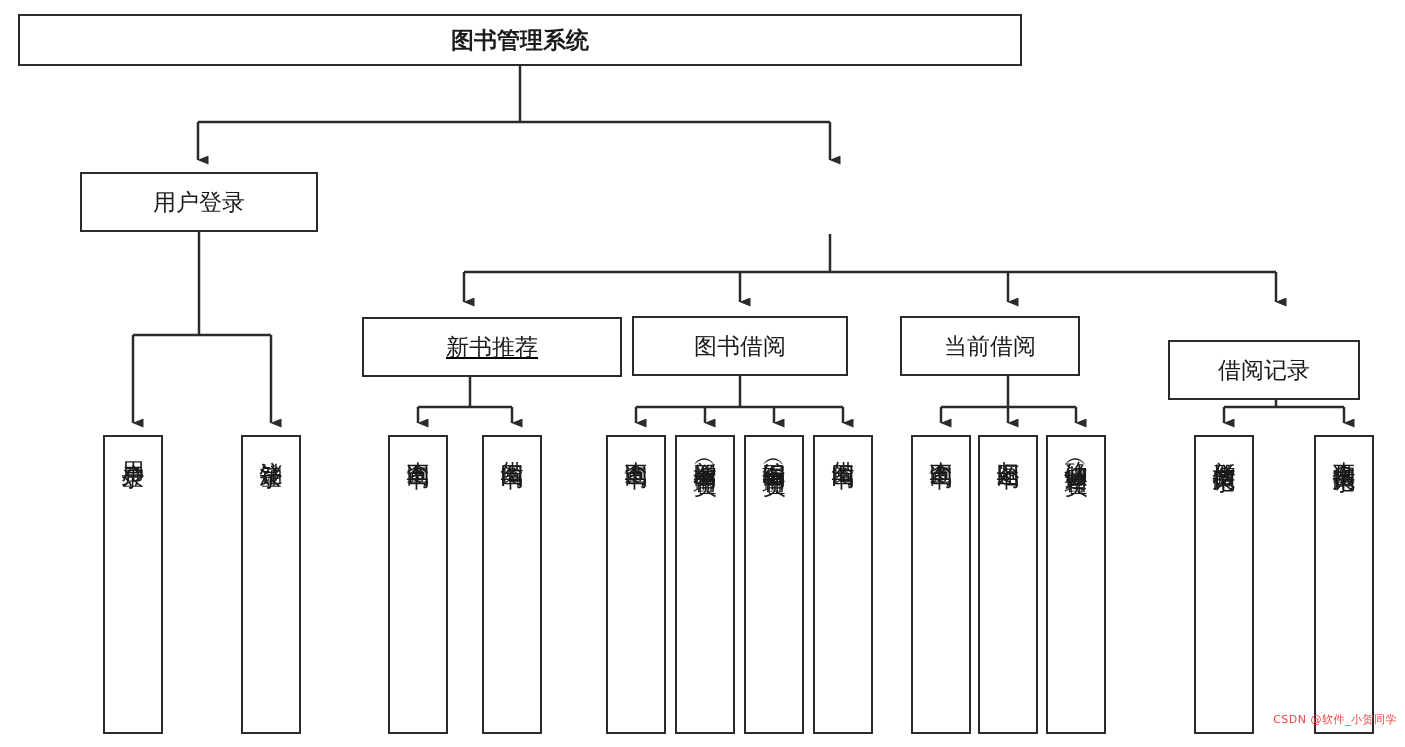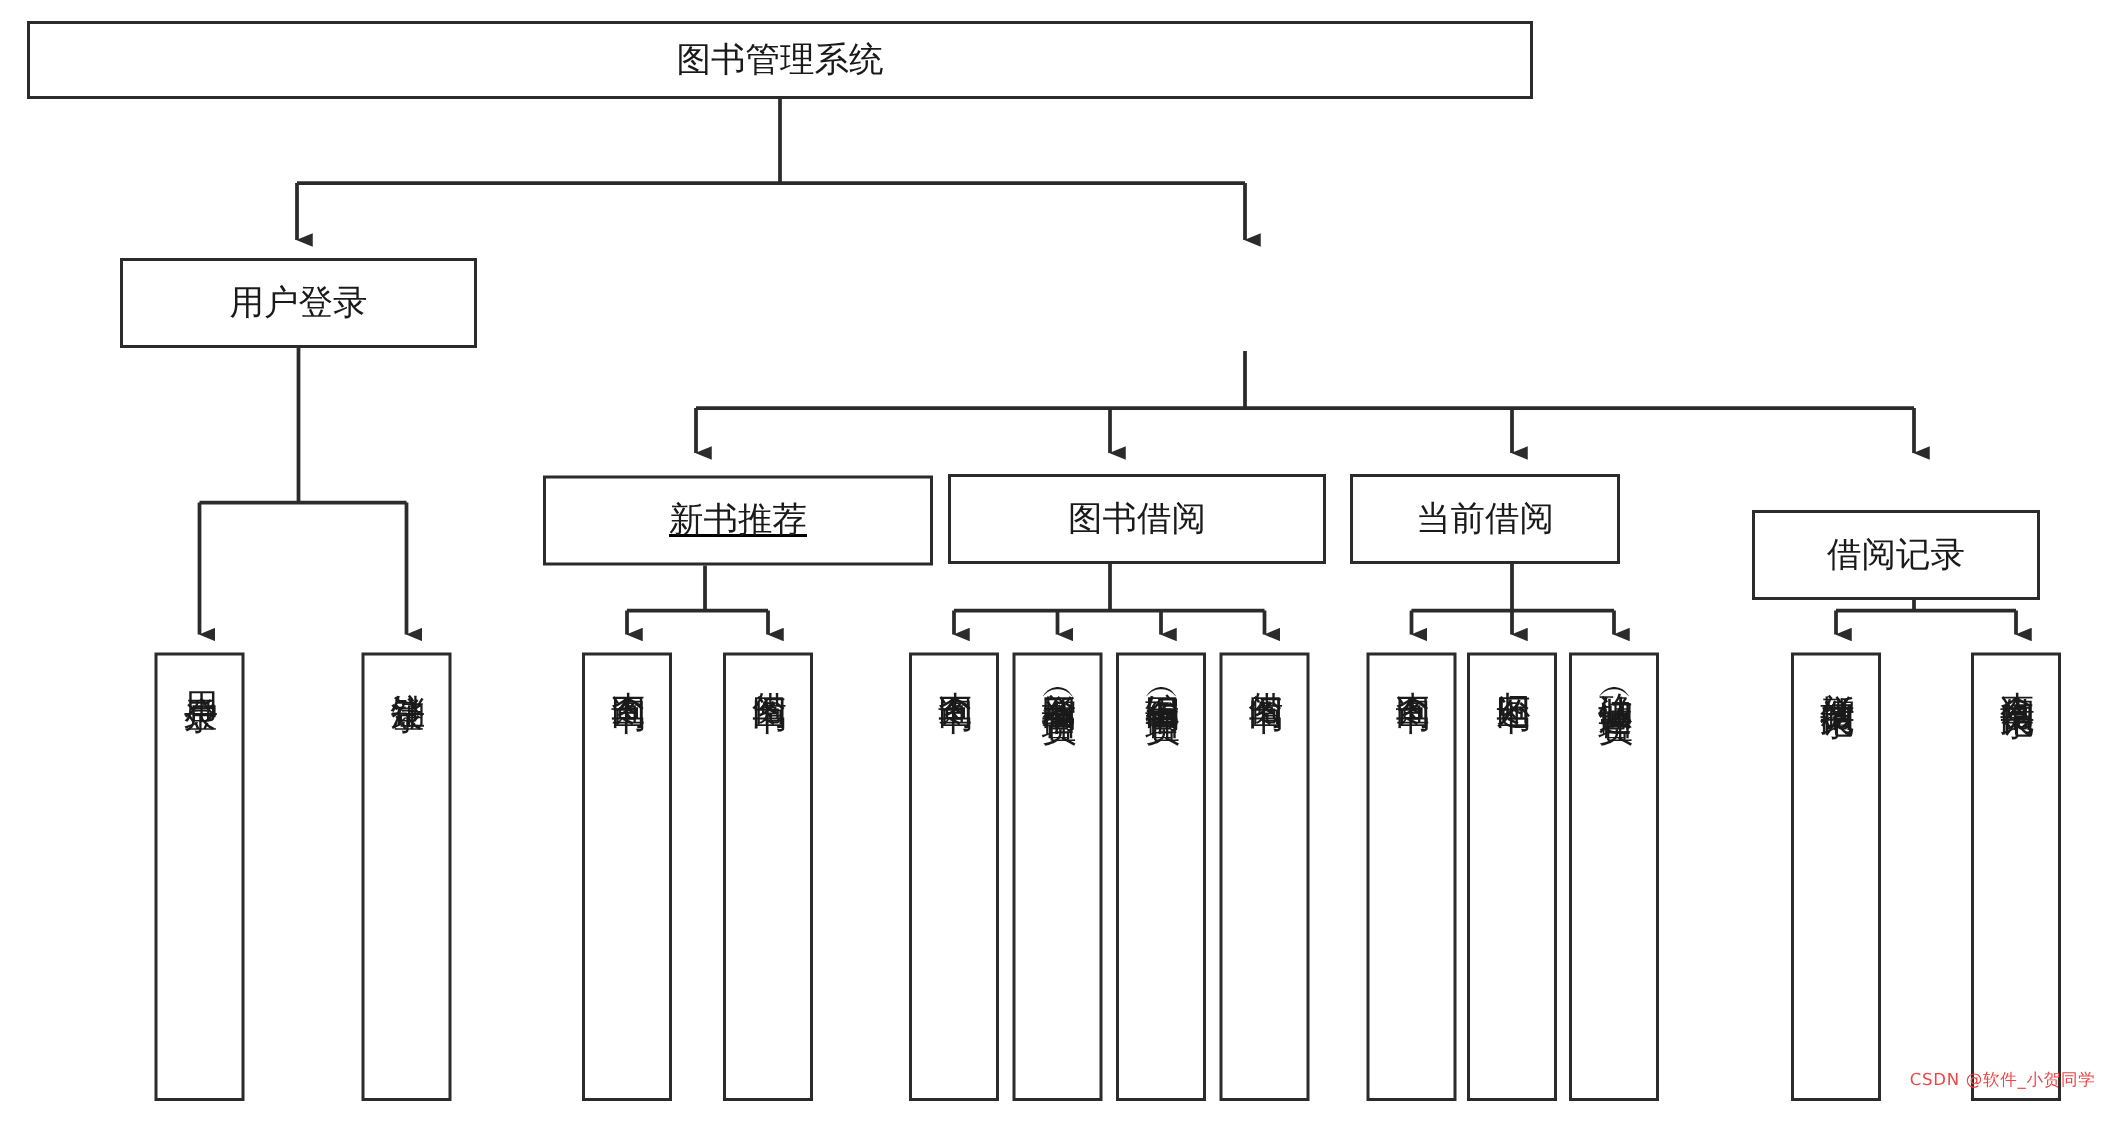--- a/index.html
+++ b/index.html
@@ -116,34 +116,34 @@
       <path d="M1008,407 L1008,423" marker-end="url(#arrow)"></path>
       <path d="M1076,407 L1076,423" marker-end="url(#arrow)"></path>
 
       <path d="M1276,376 L1276,407"></path>
       <path d="M1224,407 L1344,407"></path>
       <path d="M1224,407 L1224,423" marker-end="url(#arrow)"></path>
       <path d="M1344,407 L1344,423" marker-end="url(#arrow)"></path>
     </g>
   </svg>
 
-  <div class="node root horizontal" style="left:18px; top:14px; width:1004px; height:52px;">
+  <div class="node root horizontal" style="left:18px; top:14px; width:1004px; height:52px;font-weight:bold;">
     <span class="node-label">图书管理系统</span>
   </div>
 
   <div class="node horizontal" style="left:80px; top:172px; width:238px; height:60px;">
     <span class="node-label">用户登录</span>
   </div>
 
 
   <div class="node horizontal" style="left:362px; top:317px; width:260px; height:60px;text-decoration:underline;">
     <span class="node-label">新书推荐</span>
   </div>
 
-  <div class="node horizontal" style="left:632px; top:316px; width:252px; height:60px;">
+  <div class="node horizontal" style="left:632px; top:316px; width:216px; height:60px;">
     <span class="node-label">图书借阅</span>
   </div>
 
   <div class="node horizontal" style="left:900px; top:316px; width:180px; height:60px;">
     <span class="node-label">当前借阅</span>
   </div>
 
   <div class="node horizontal" style="left:1168px; top:316px; width:192px; height:60px;margin-top:24px;">
     <span class="node-label">借阅记录</span>
   </div>

